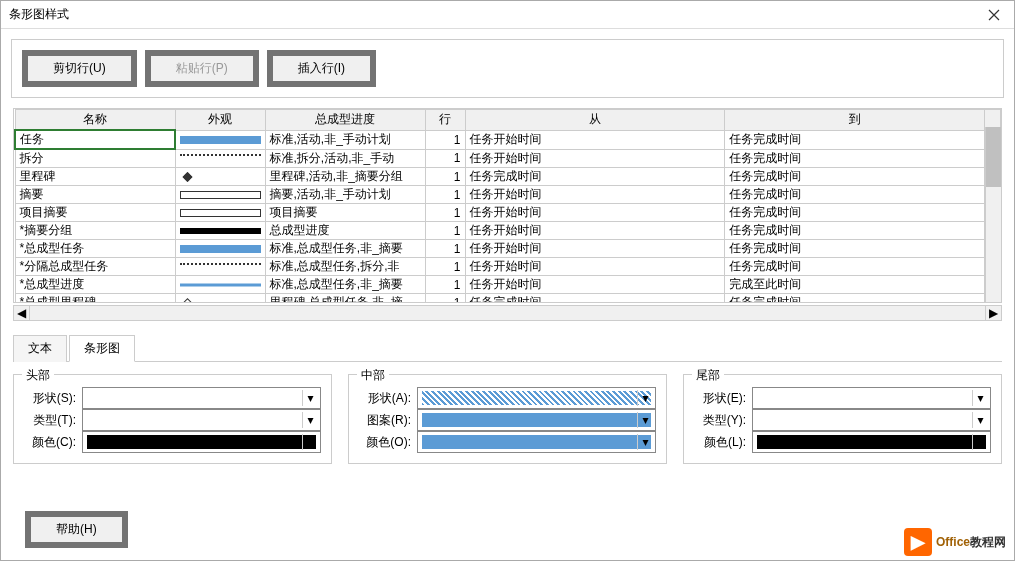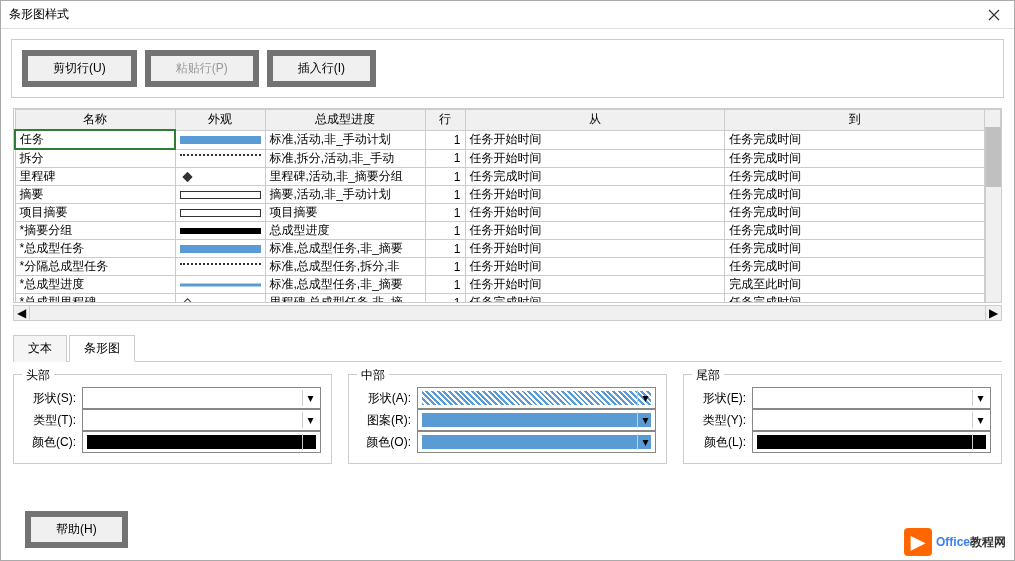--- a/index.html
+++ b/index.html
@@ -41,21 +41,21 @@
     .field-row label { width: 58px; text-align: right; padding-right: 6px; }
     .combo { flex: 1; height: 22px; border: 1px solid #888; display: flex; align-items: center; position: relative; padding: 0 4px; }
     .combo-arrow { position: absolute; right: 2px; top: 2px; bottom: 2px; width: 16px; display: flex; align-items: center; justify-content: center; border-left: 1px solid #ccc; cursor: pointer; }
     .swatch { width: 100%; height: 14px; }
     .swatch.hatch { background: repeating-linear-gradient(45deg, #5b9bd5, #5b9bd5 2px, #fff 2px, #fff 4px); }
     .swatch.blue { background: #5b9bd5; }
     .swatch.black { background: #000; }
     .bottom-bar { position: absolute; bottom: 12px; left: 12px; right: 12px; display: flex; margin-left: 12px; }
     .watermark { position: absolute; right: 8px; bottom: 4px; display: flex; align-items: center; font-size: 16px; font-weight: bold; }
     .wm-icon { width: 28px; height: 28px; background: #ff6600; border-radius: 4px; margin-right: 4px; display: flex; align-items: center; justify-content: center; color: #fff; font-size: 18px; }
-    .wm-text1 { color: #3b82f6; }
+    .wm-text1 { color: #a16207; }
     .wm-text2 { color: #333; }
   </style>
 </head>
 <body>
 
 <div class="window">
   <div class="titlebar">
     <span class="titlebar-text">条形图样式</span>
     <div class="close-btn">
       <svg width="12" height="12" viewBox="0 0 12 12">

